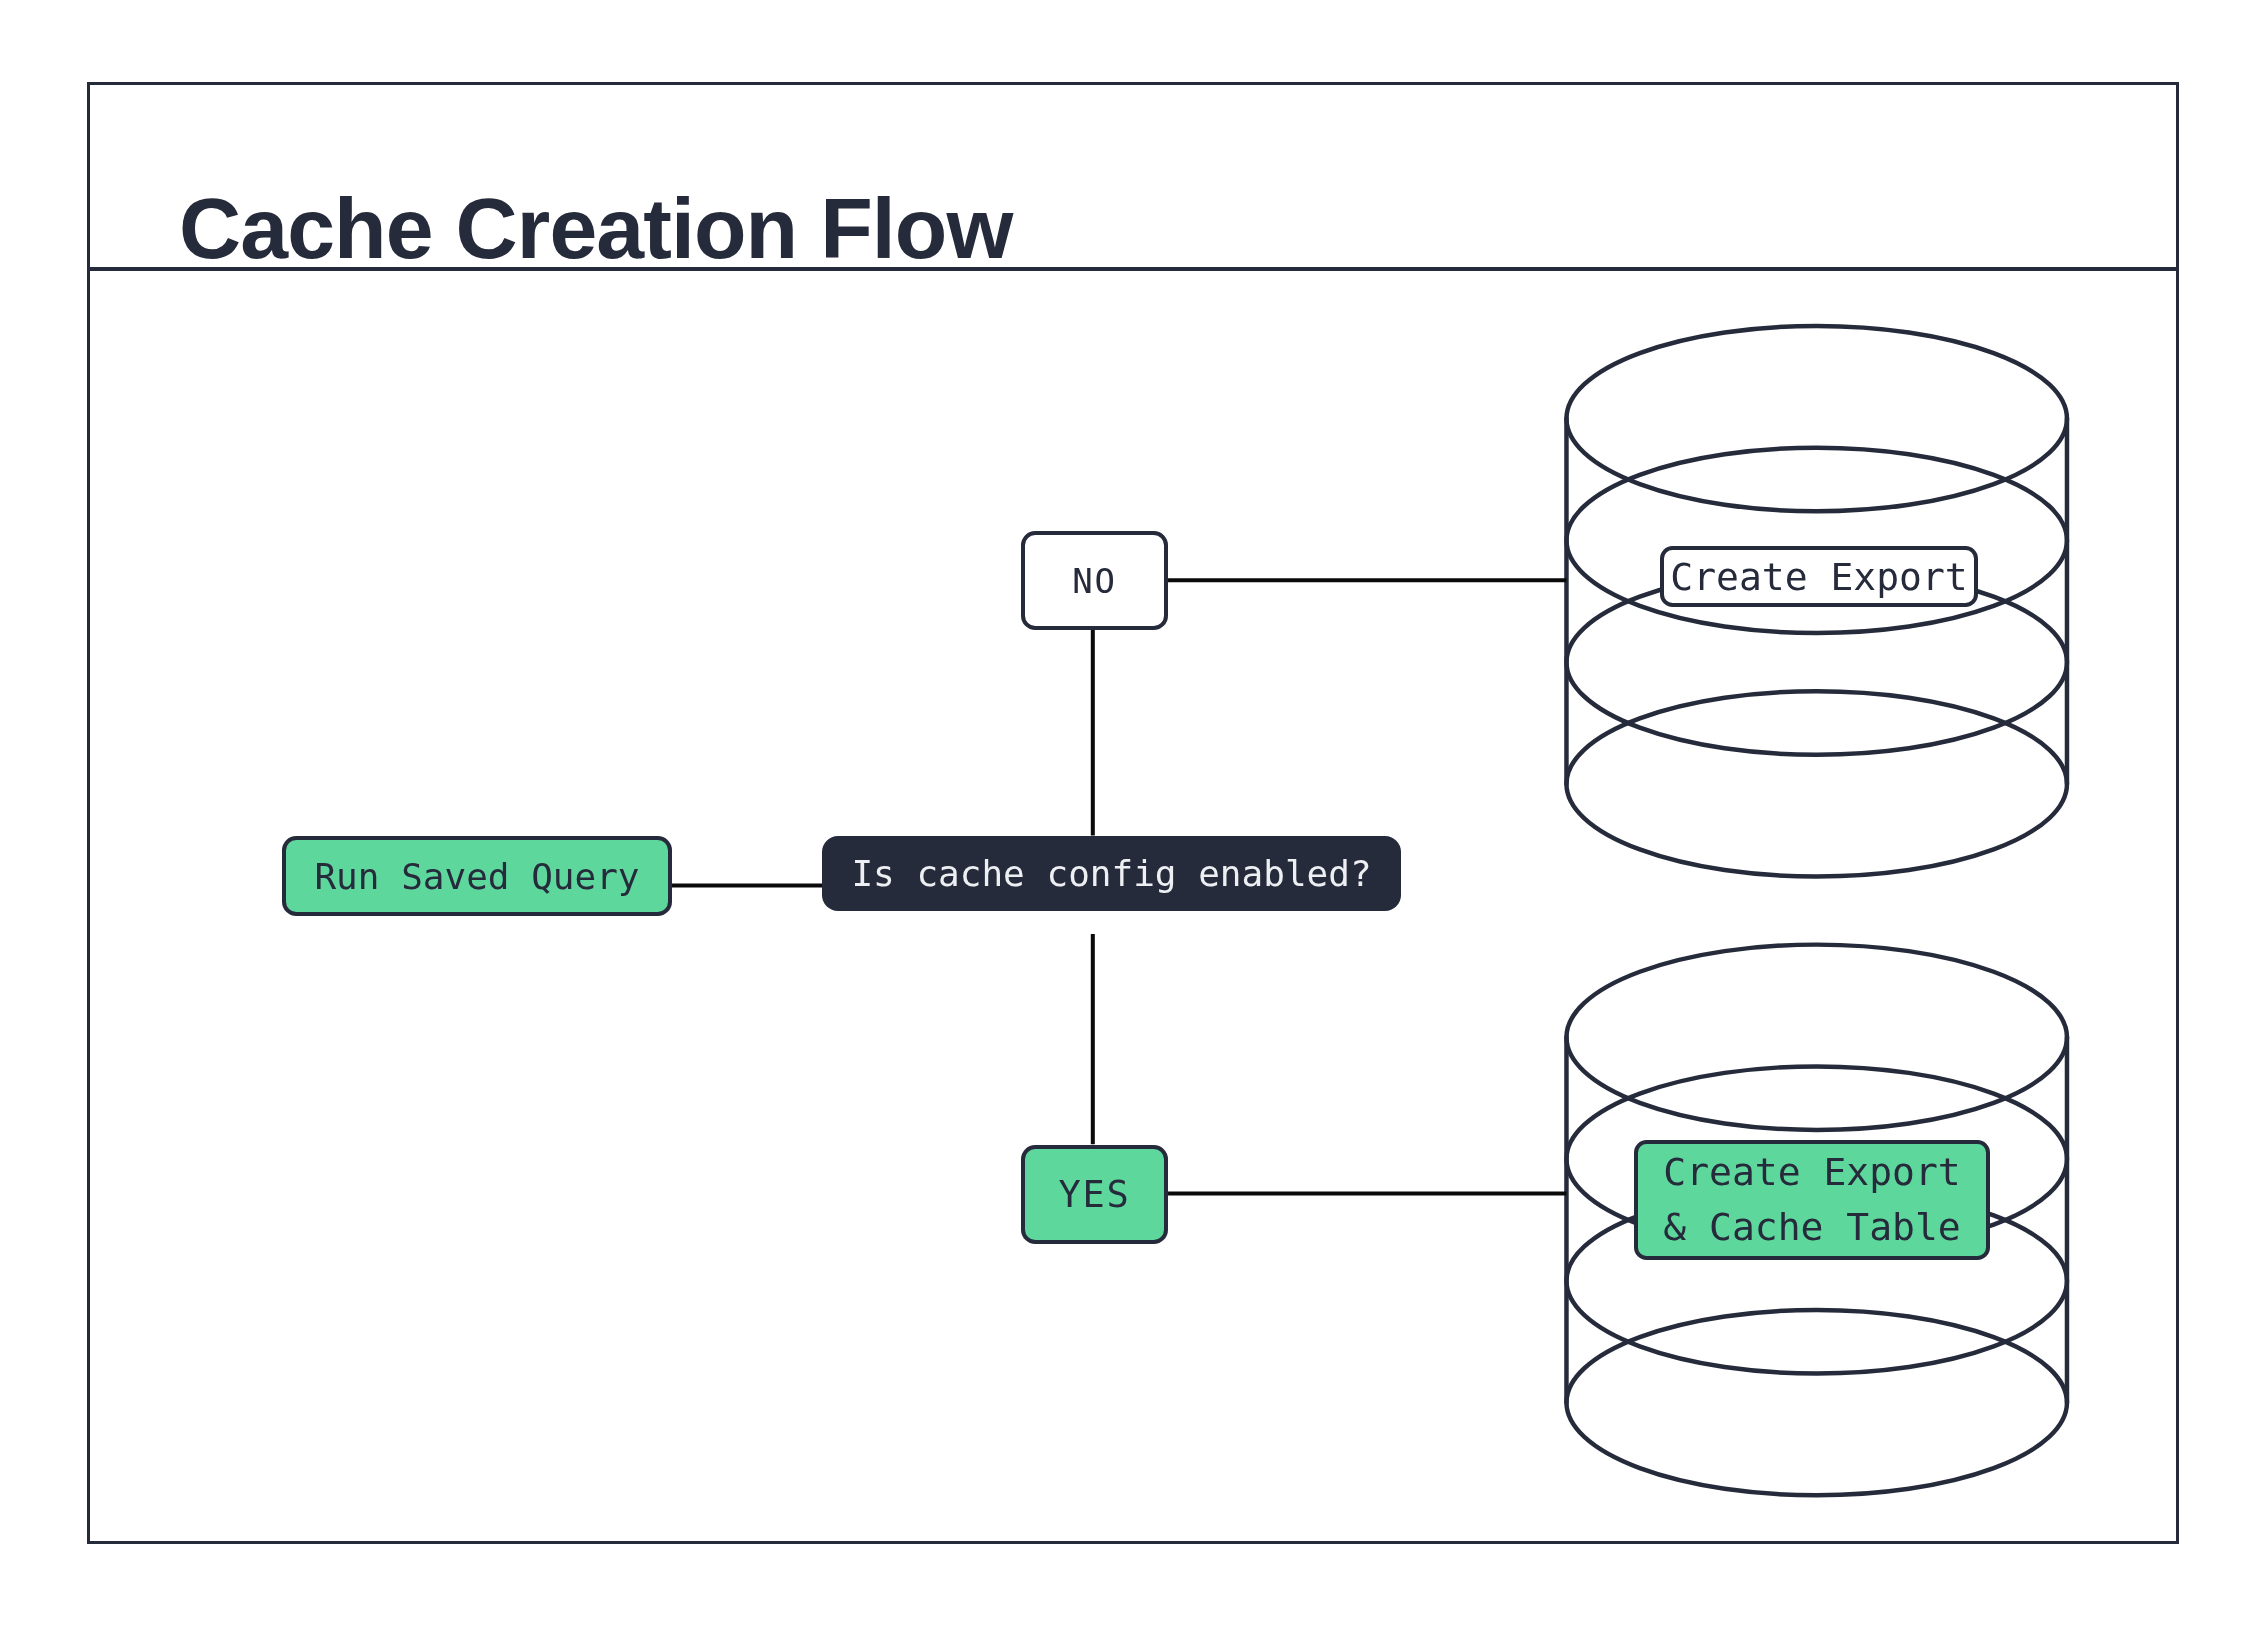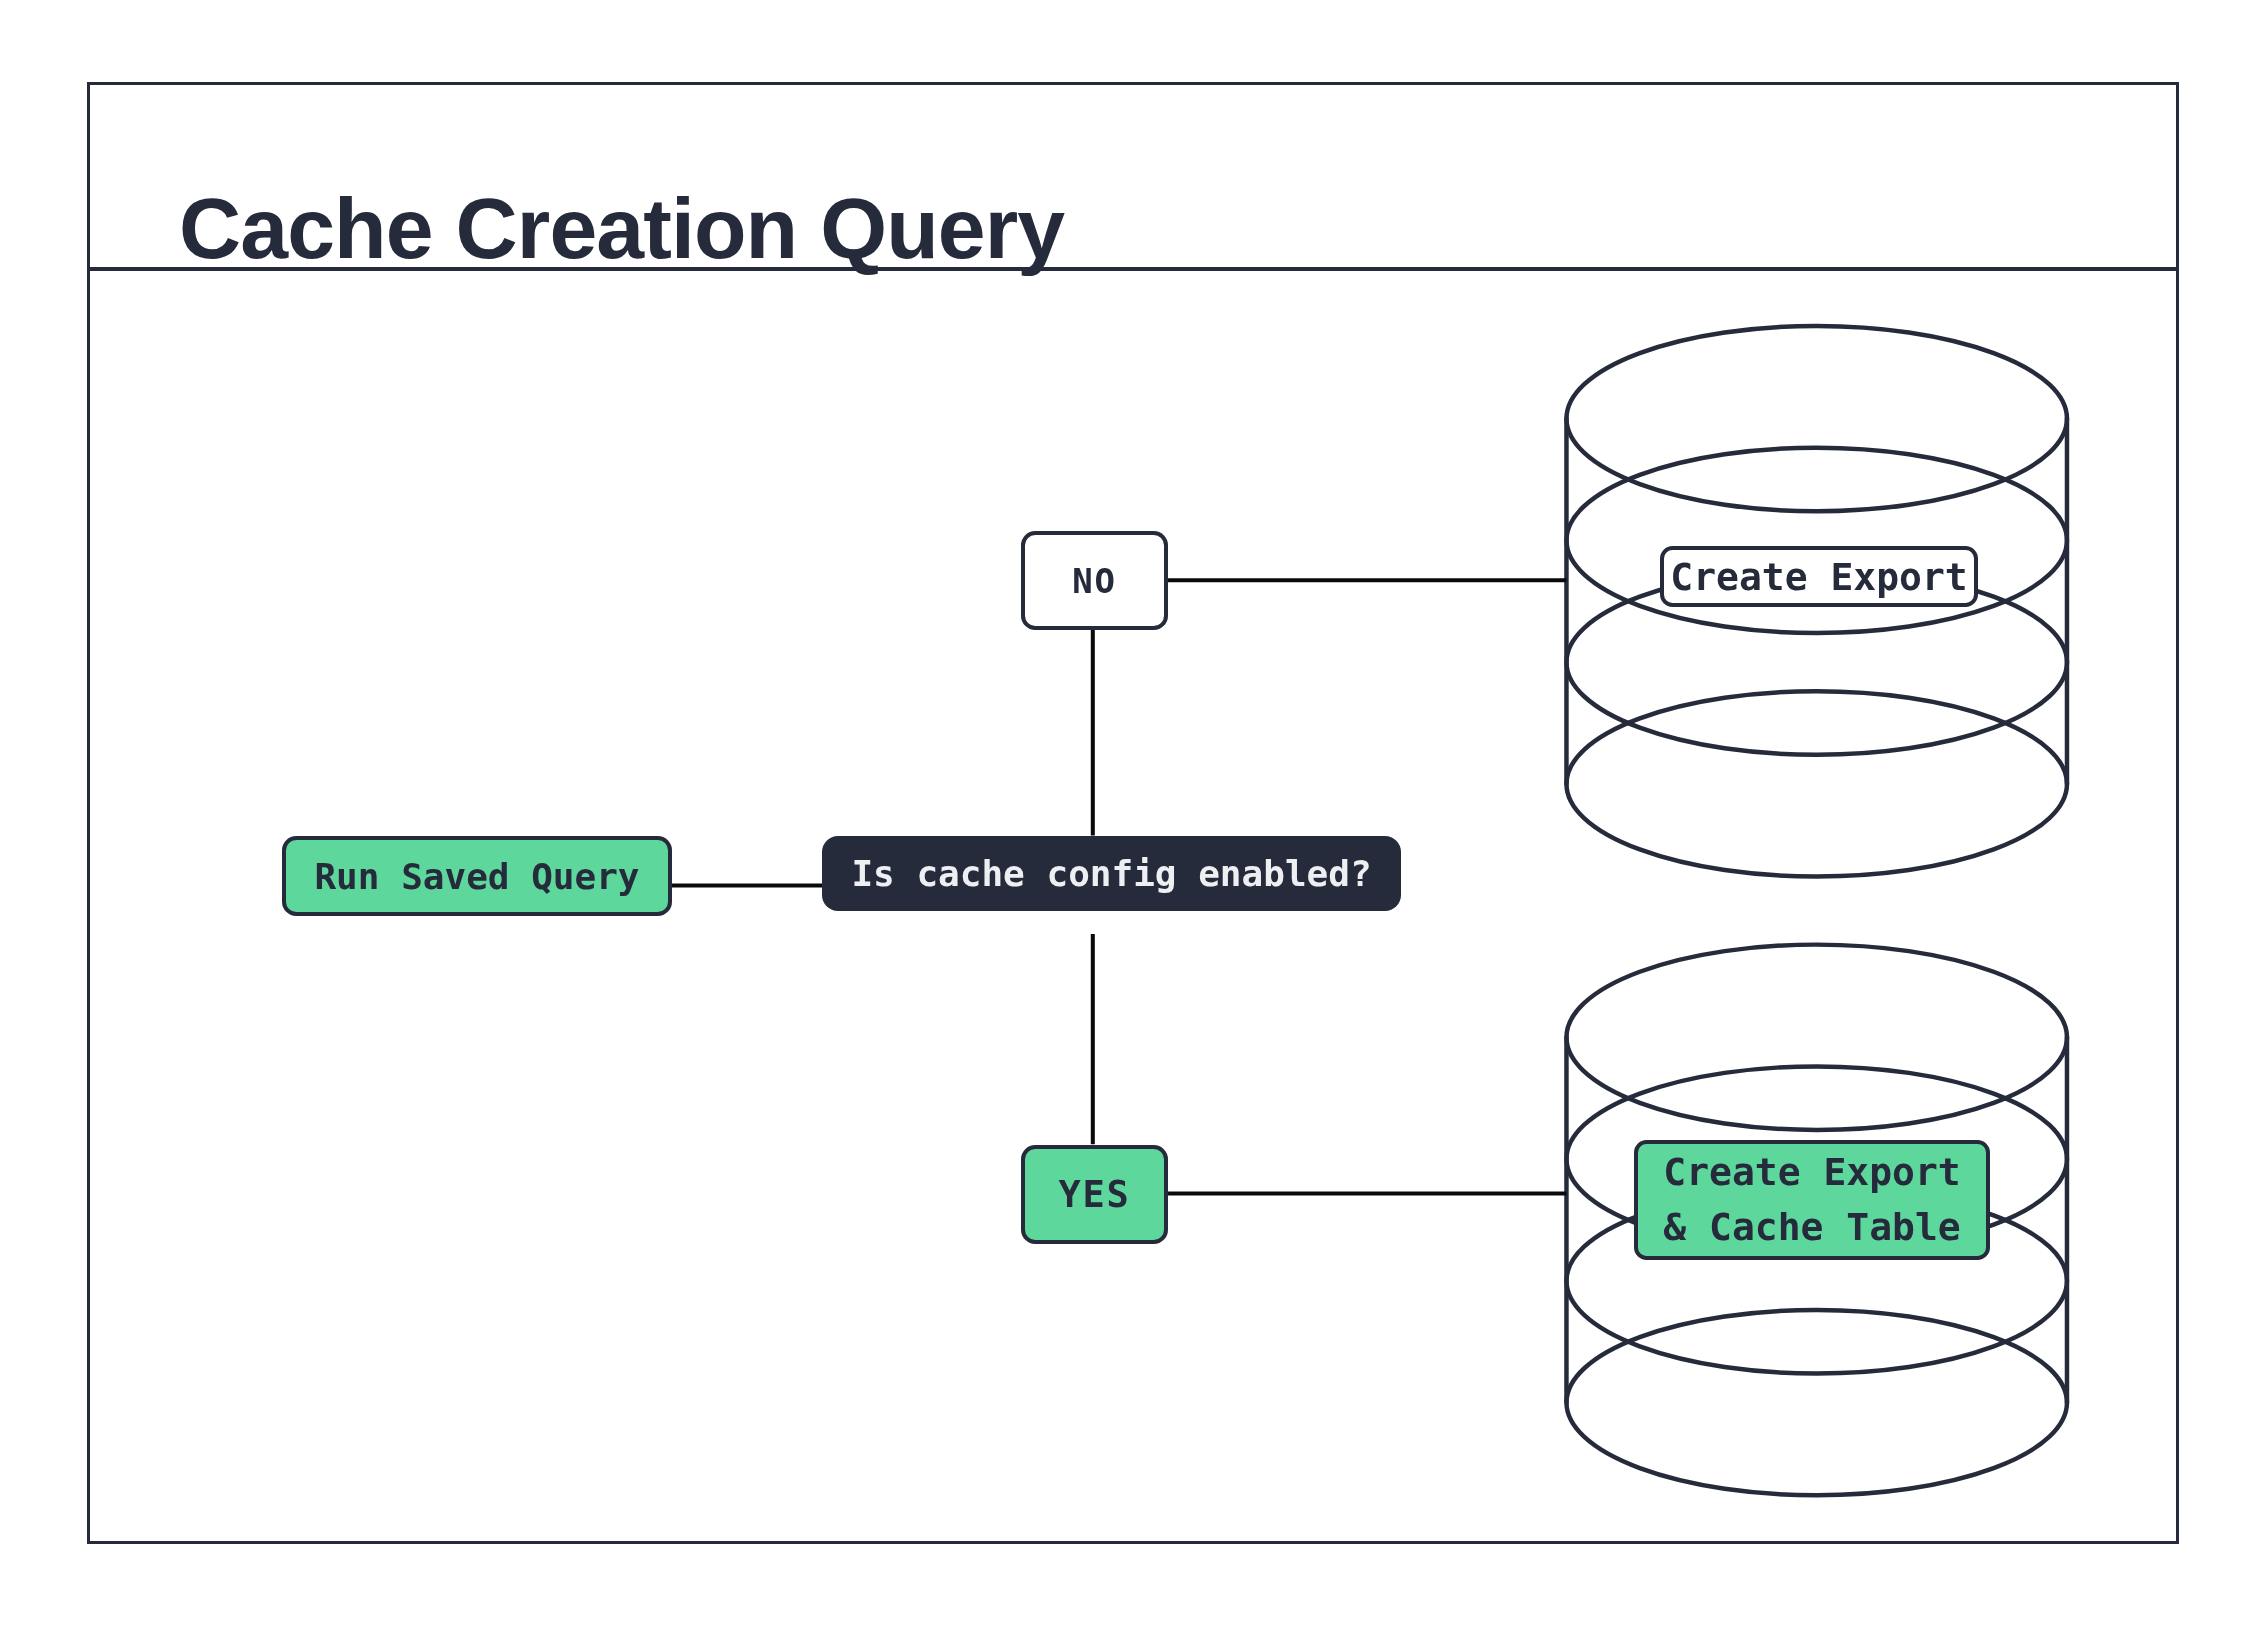--- a/index.html
+++ b/index.html
@@ -35,21 +35,20 @@
   .cyl-side   { stroke: var(--navy); stroke-width: 5; stroke-linecap: round; }
   .connector  { stroke: var(--connector); stroke-width: 4.5; }
 
   .node {
     position: absolute;
     display: flex; align-items: center; justify-content: center;
     box-sizing: border-box;
     font-family: "DejaVu Sans Mono", monospace;
     color: var(--navy);
     text-align: center;
-    font-weight: bold;
   }
   .node.bordered { border: 4.5px solid var(--navy); }
 
   .node-run {
     left: 282px; top: 836px; width: 390px; height: 80px;
     background: var(--green); font-size: 36px; border-radius: 14.3px;
   }
   .node-decision {
     left: 822px; top: 836px; width: 579px; height: 75px;
     background: var(--navy); color: var(--text-on-dark);
@@ -76,21 +75,21 @@
   }
   .node-export-cache .line { display: block; white-space: nowrap; }
 </style>
 </head>
 <body>
 
 <div class="canvas">
 
   <div class="frame"></div>
 
-  <h1 class="title">Cache Creation Query</h1>
+  <h1 class="title">Cache Creation Flow</h1>
 
   <div class="divider"></div>
 
   <svg class="layer" width="2268" height="1626" viewBox="0 0 2532 1816">
 
     <g>
       <ellipse class="cyl-ellipse" cx="2028.5" cy="875.5" rx="279.5" ry="103.5"></ellipse>
       <ellipse class="cyl-ellipse" cx="2028.5" cy="739.5" rx="279.5" ry="103.5"></ellipse>
       <ellipse class="cyl-ellipse" cx="2028.5" cy="603.5" rx="279.5" ry="103.5"></ellipse>
       <ellipse class="cyl-ellipse" cx="2028.5" cy="467.5" rx="279.5" ry="103.5"></ellipse>

